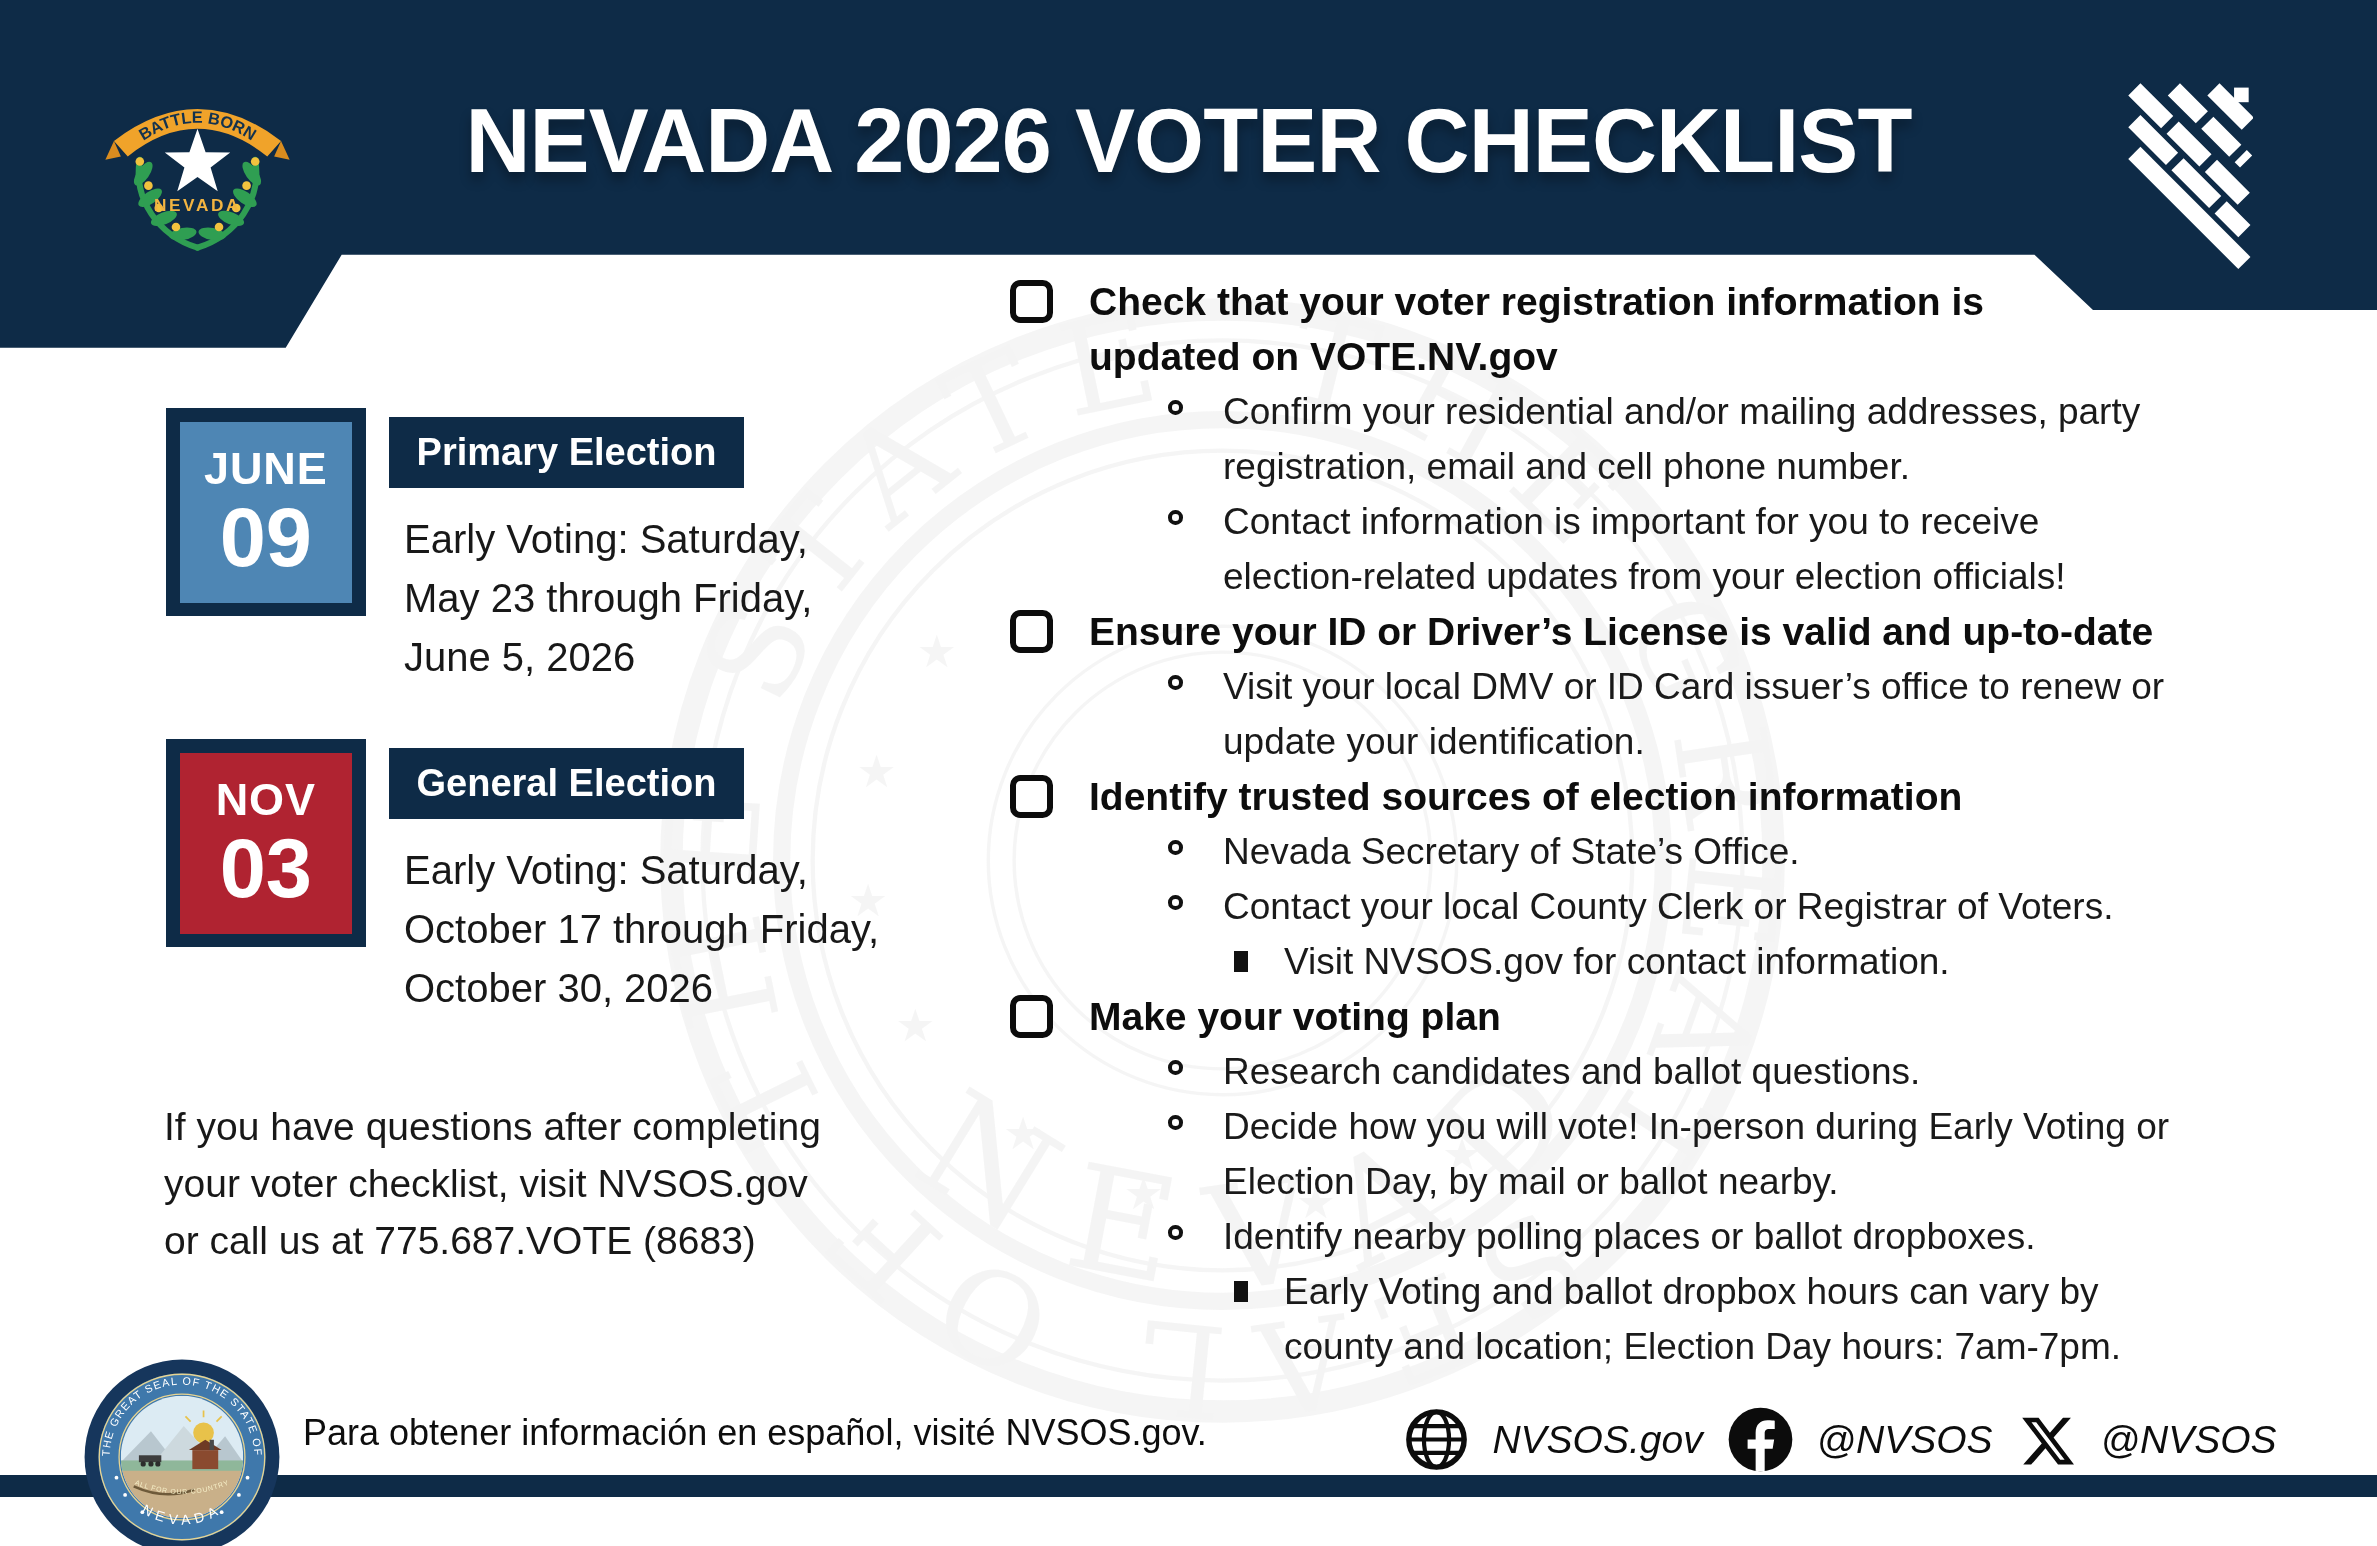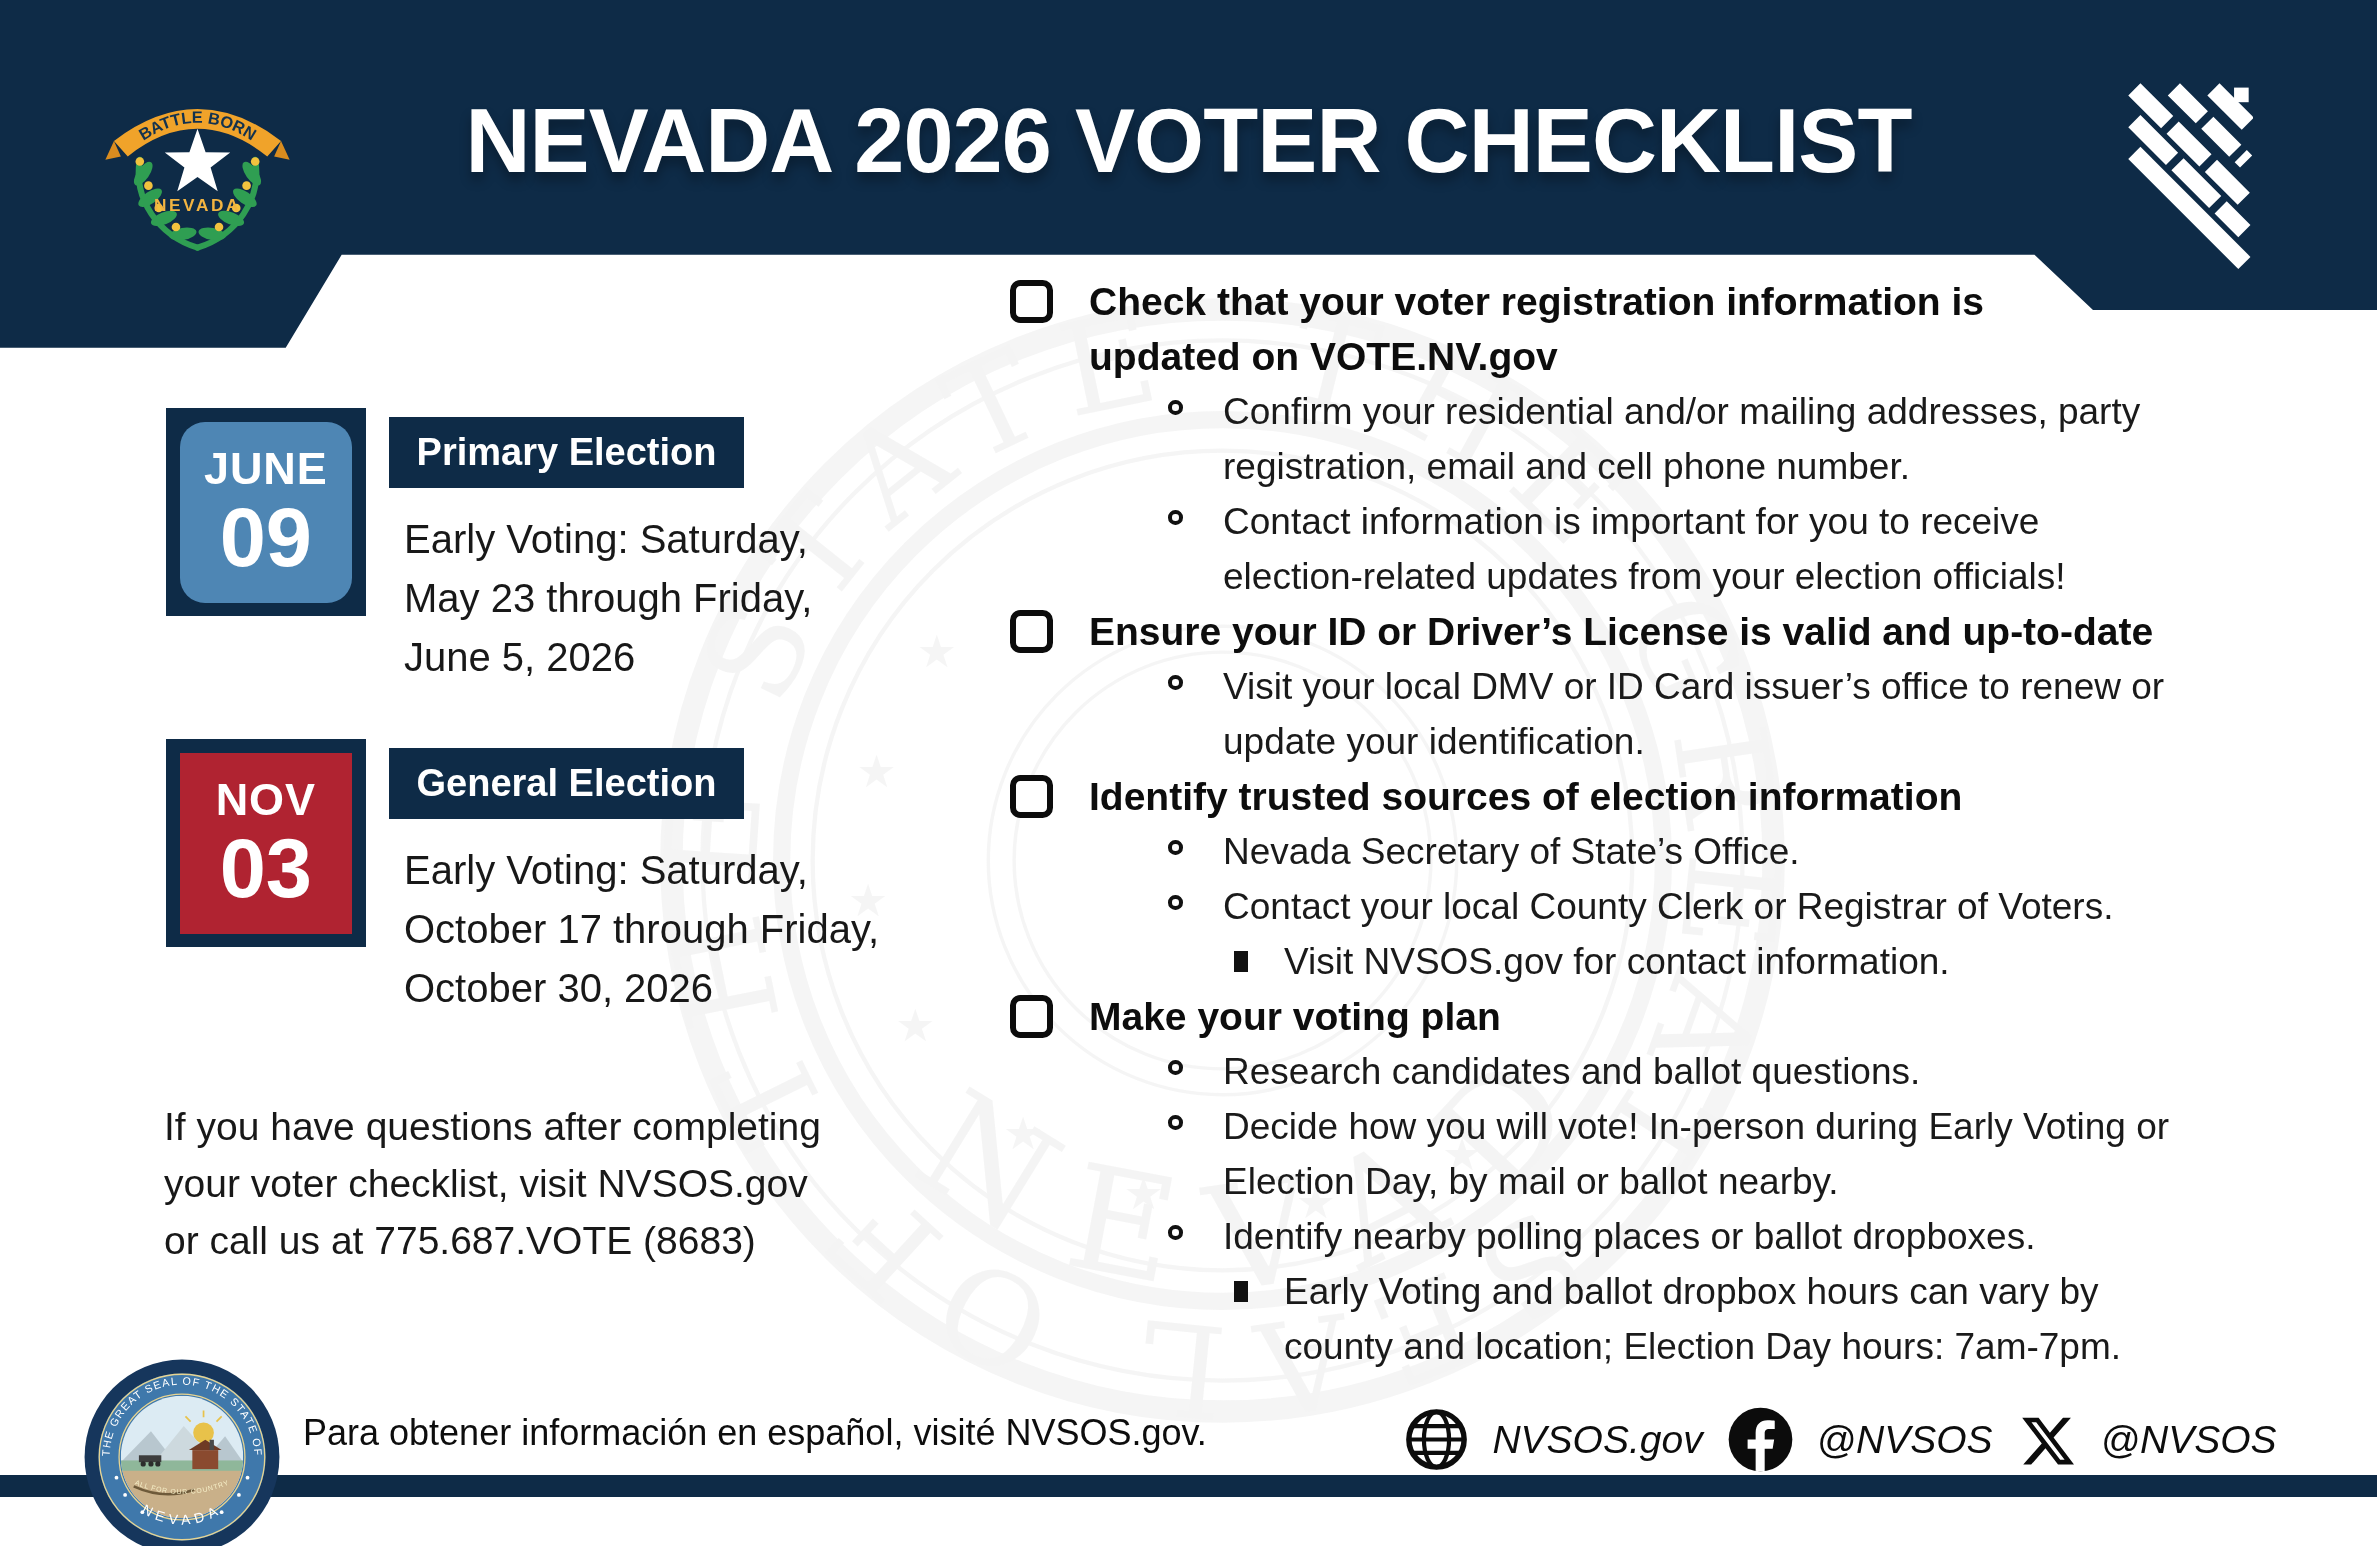--- a/index.html
+++ b/index.html
@@ -154,21 +154,21 @@
       <line x1="12" y1="49" x2="140" y2="177" stroke-dasharray="62 9"></line>
       <line x1="12" y1="86" x2="140" y2="214"></line>
       <line x1="58" y1="12" x2="142" y2="96" stroke-dasharray="46 9"></line>
       <line x1="104" y1="12" x2="144" y2="52"></line>
     </g>
     <rect x="128" y="10" width="17" height="17" fill="#ffffff"></rect>
   </svg>
 
   <div class="election-card card-june">
     <div class="date-outer">
-      <div class="date-inner" style="background: rgb(78, 134, 180); border-radius: 25px;">
+      <div class="date-inner" style="background: rgb(78, 134, 180);">
         <div class="date-month">JUNE</div>
         <div class="date-day">09</div>
       </div>
     </div>
     <div class="type-box">
       <span class="type-label">Primary Election</span>
     </div>
     <div class="details">
       <div>Early Voting: Saturday,</div>
       <div>May 23 through Friday,</div>

